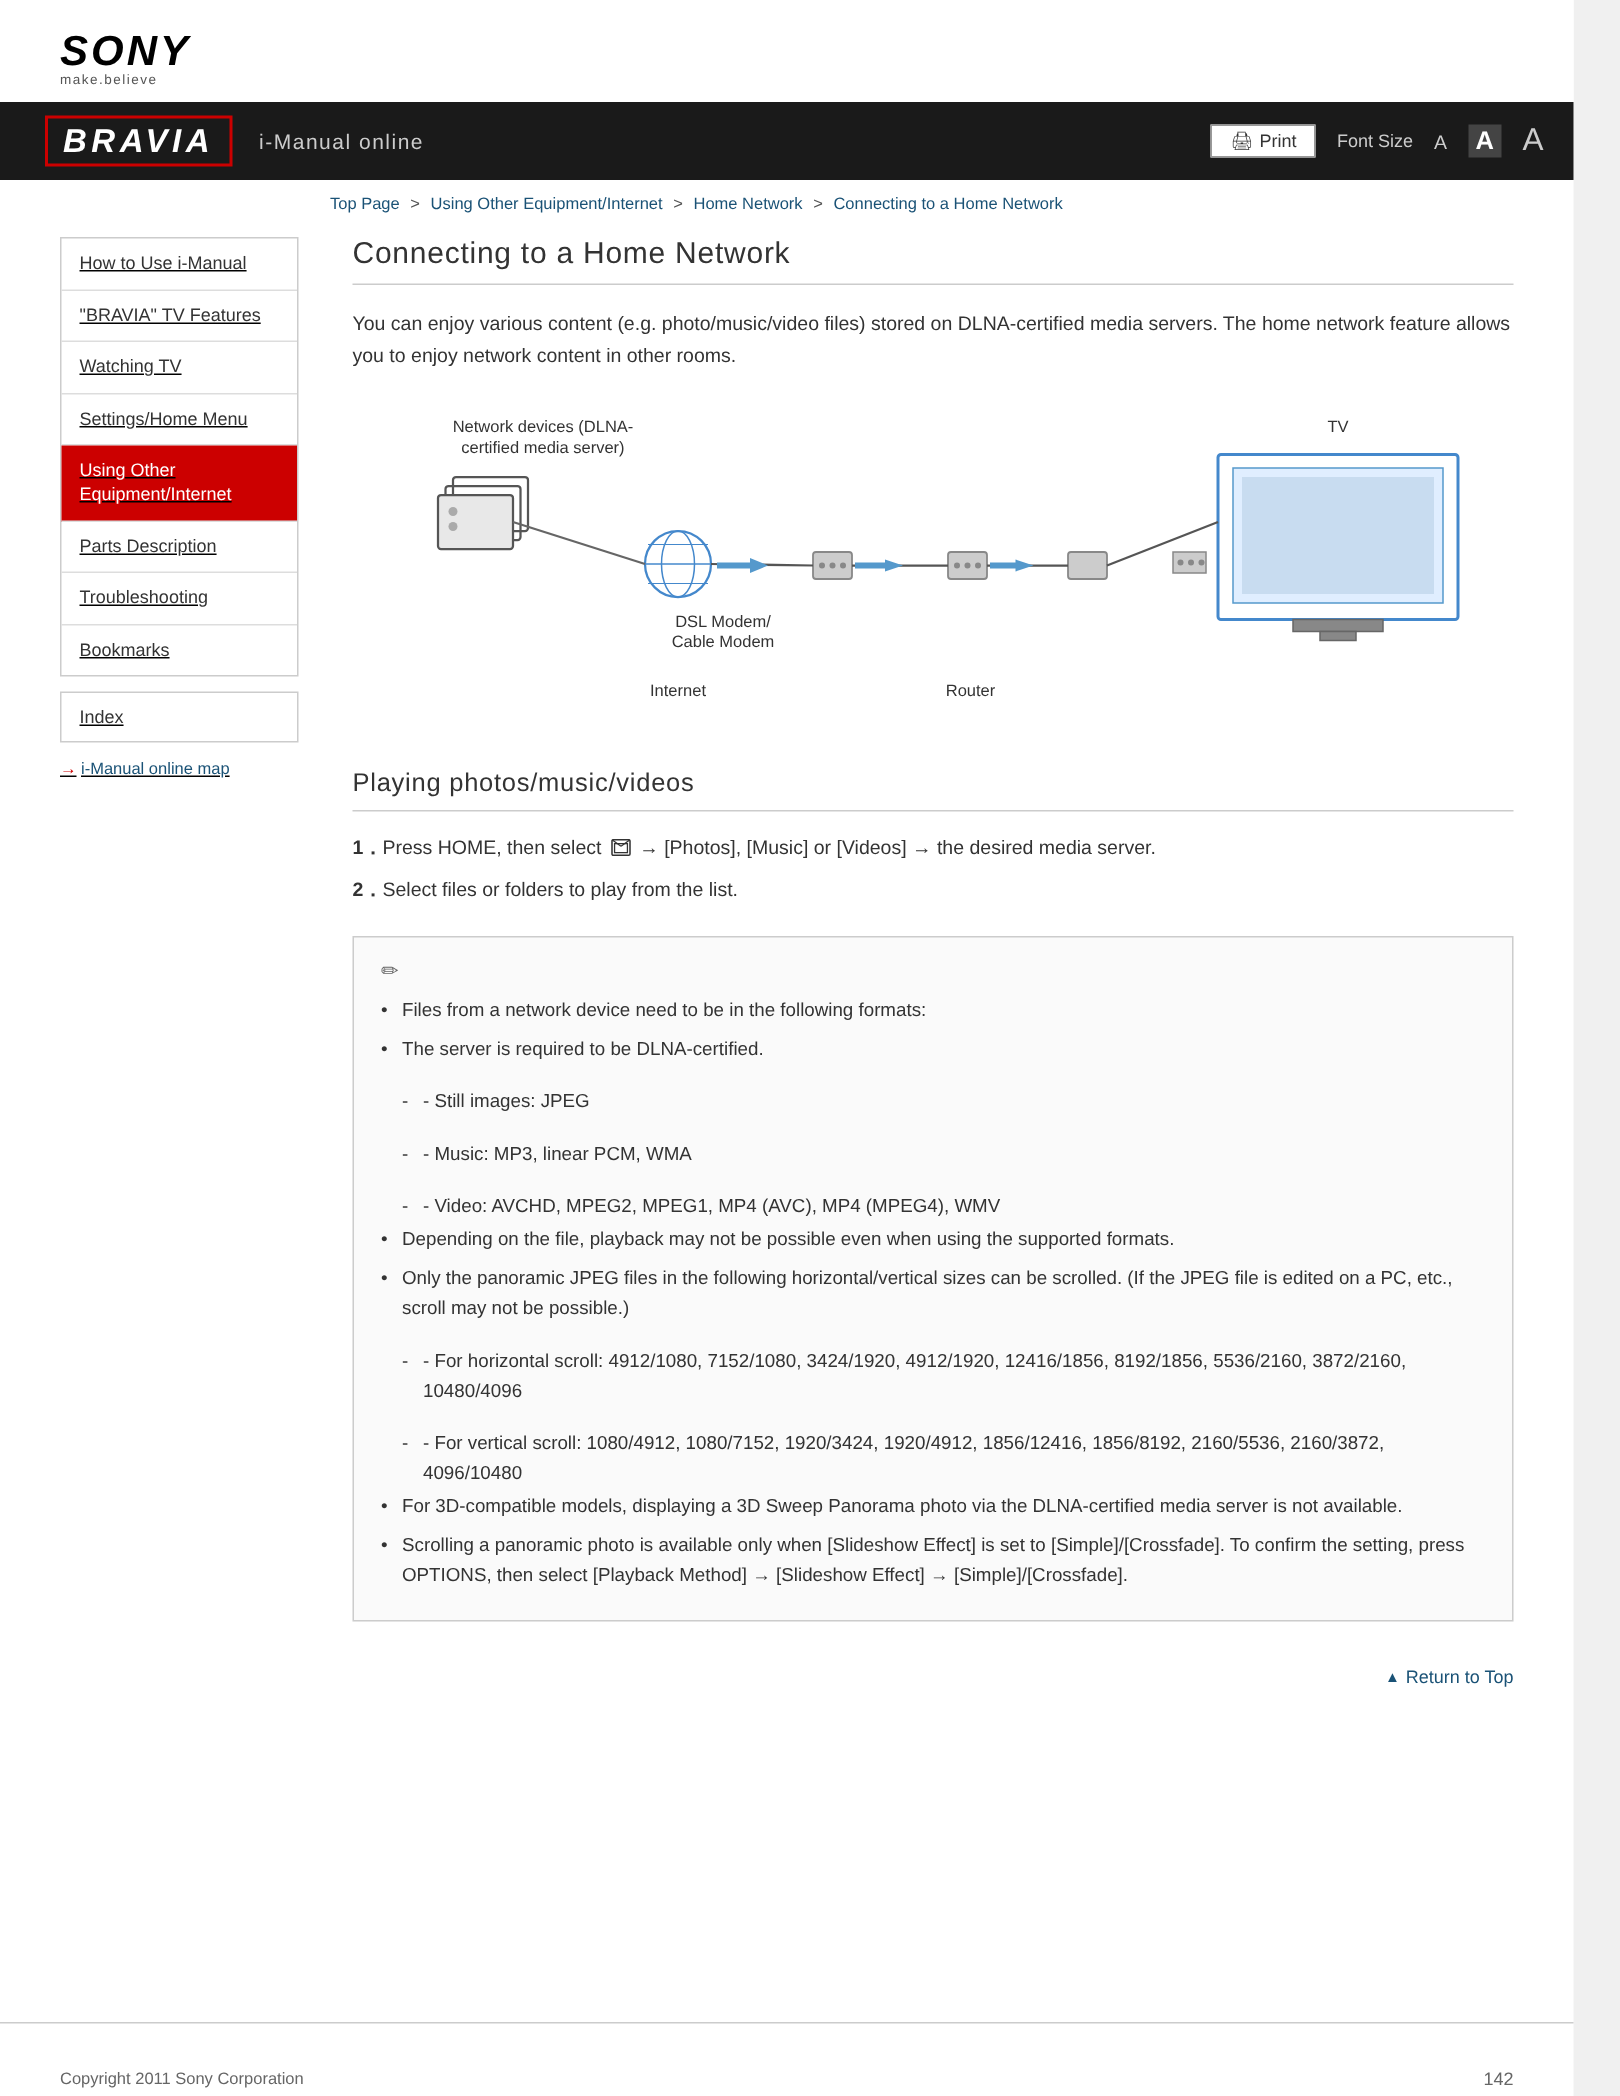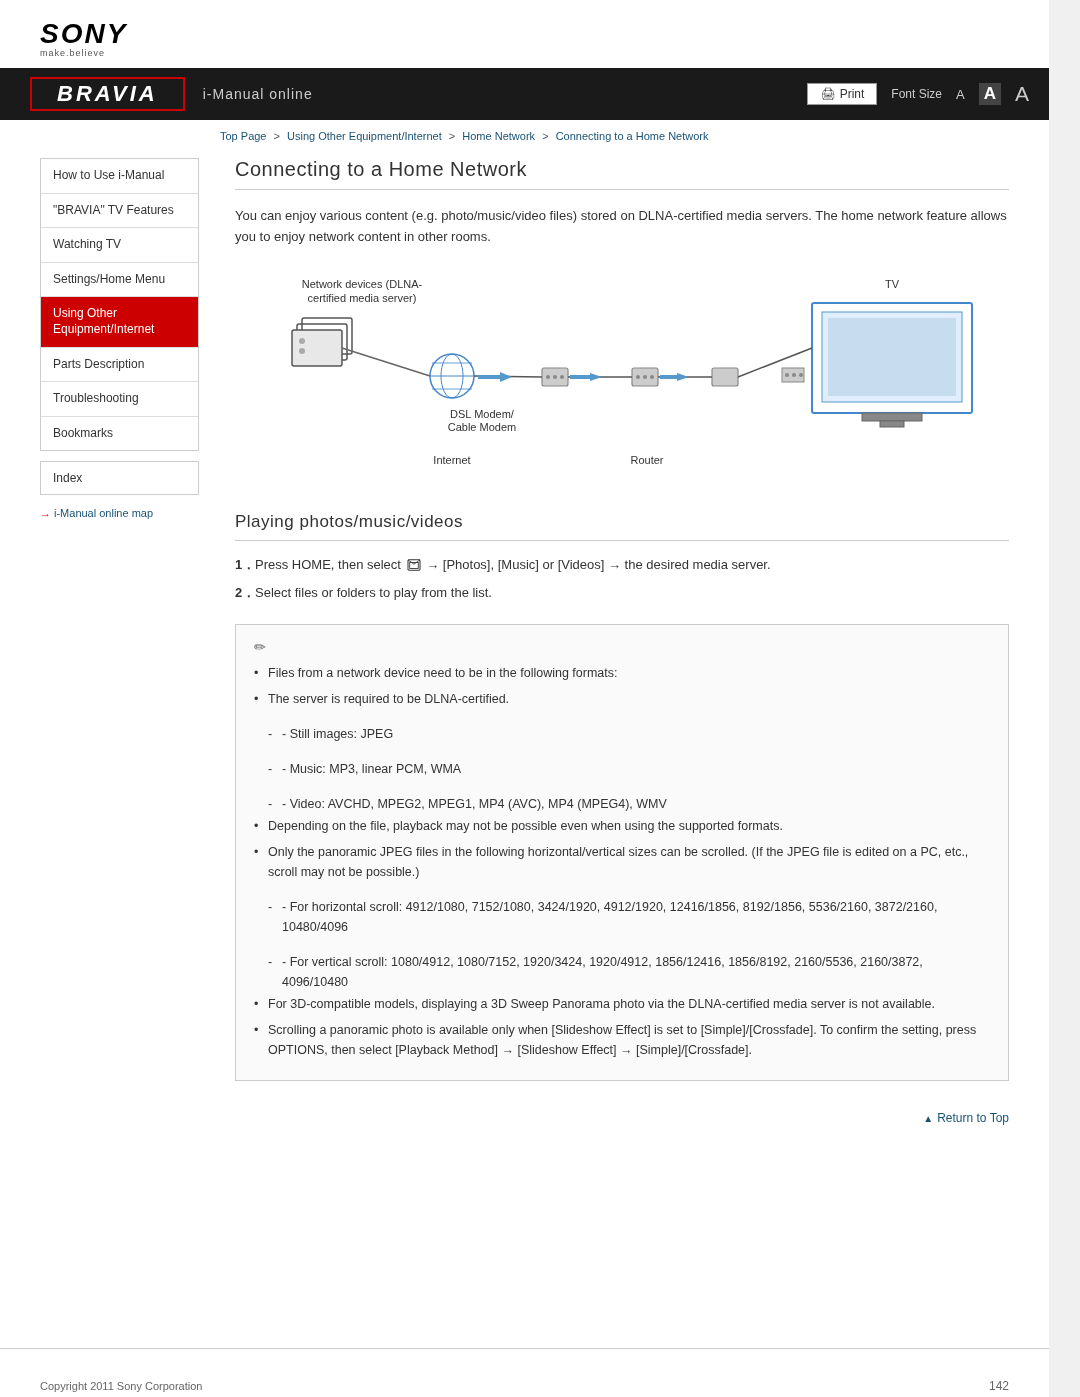--- a/index.html
+++ b/index.html
@@ -51,21 +51,21 @@
       align-items: center;
       gap: 8px;
     }
     .bravia-logo {
       color: #fff;
       font-size: 22px;
       font-weight: 900;
       font-style: italic;
       letter-spacing: 3px;
       border: 2px solid #cc0000;
-      padding: 2px 25px;
+      padding: 2px 10px;
       margin-right: 10px;
     }
     .nav-title {
       color: #ccc;
       font-size: 14px;
       letter-spacing: 1px;
     }
     .nav-bar-right {
       display: flex;
       align-items: center;
@@ -124,20 +124,21 @@
       gap: 0;
       min-height: 1200px;
     }
 
     
     .sidebar {
       width: 175px;
       flex-shrink: 0;
       padding-top: 10px;
       padding-right: 16px;
+      text-decoration: underline;
     }
     .sidebar-nav {
       border: 1px solid #ccc;
       margin-bottom: 10px;
     }
     .sidebar-item {
       padding: 9px 12px;
       font-size: 12px;
       color: #333;
       border-bottom: 1px solid #ddd;

